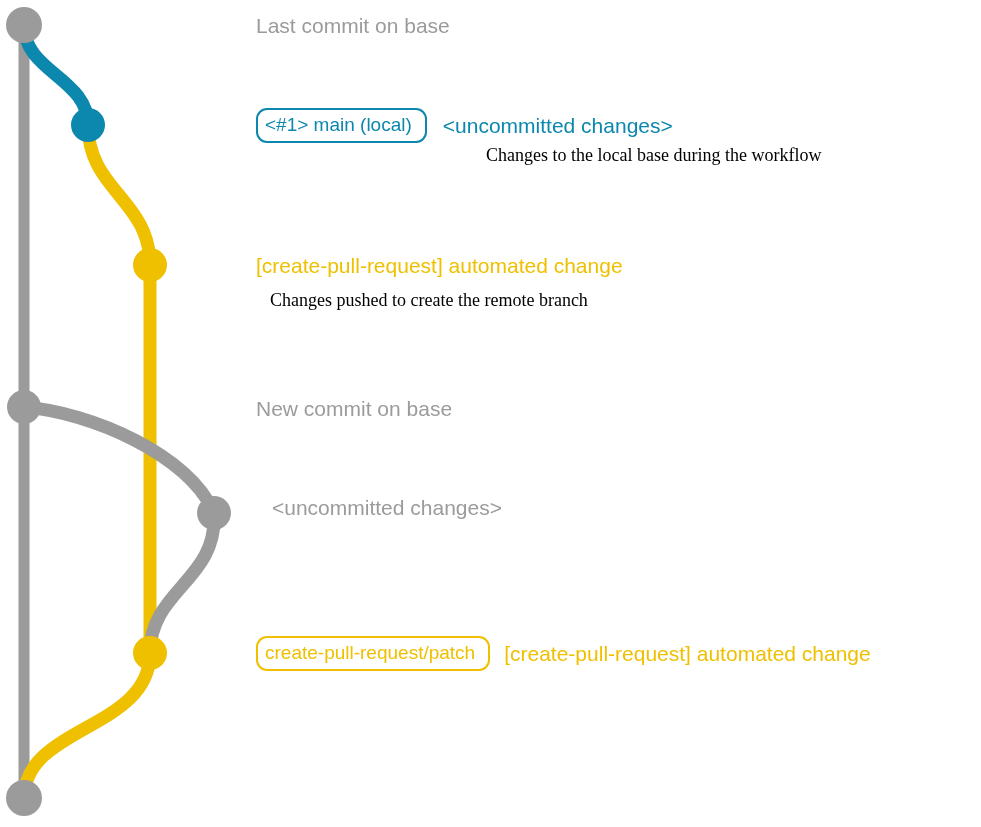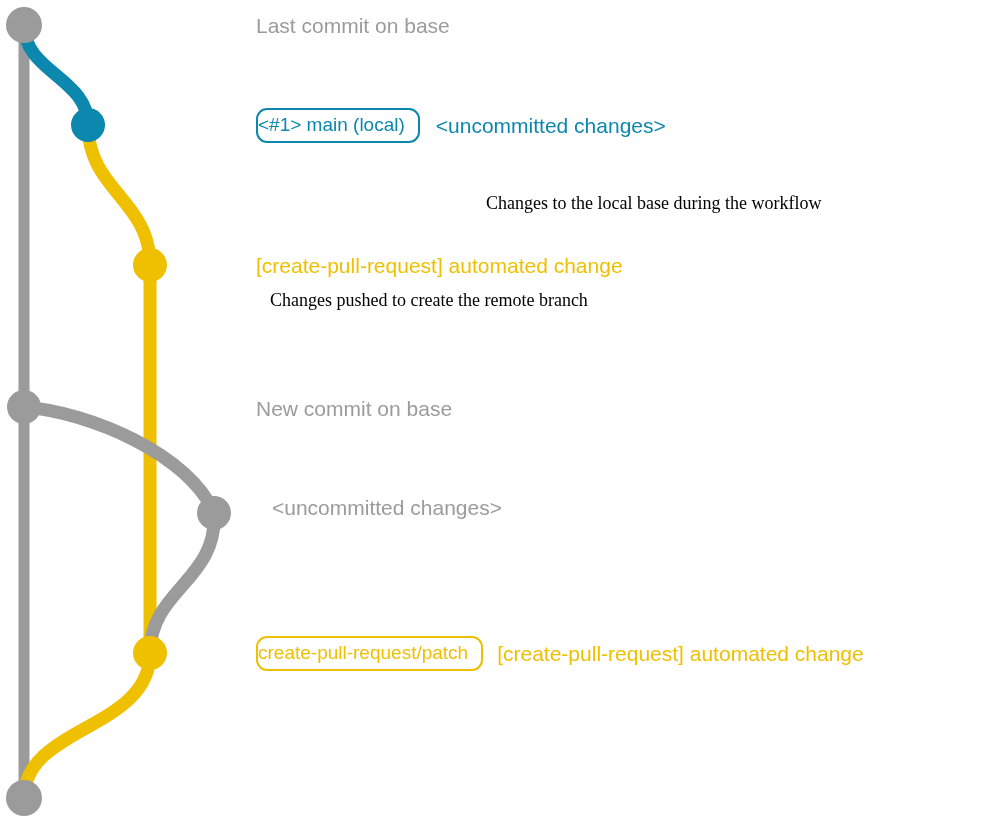--- a/index.html
+++ b/index.html
@@ -37,21 +37,21 @@
     position: absolute;
     display: flex;
     align-items: center;
     white-space: nowrap;
   }
 
   .pill {
     display: inline-block;
     border: 2px solid currentColor;
     border-radius: 11px;
-    padding: 4px 13px 5px 0;
+    padding: 4px 13px 5px 7px;
     font-size: 19px;
     line-height: 22px;
     font-family: "Liberation Sans", sans-serif;
     background: #ffffff;
     white-space: nowrap;
   }
 
   .headline-title {
     font-size: 21px;
     line-height: 24px;
@@ -113,21 +113,21 @@
 </svg>
 
 <div class="text-layer">
 
   <div class="plain-title c-gray" style="left:256px; top:14px;">Last commit on base</div>
 
   <div class="headline" style="left:256px; top:108px;">
     <span class="pill c-blue">&lt;#1&gt; main (local)</span>
     <span class="headline-title c-blue" style="margin-left:16px;">&lt;uncommitted changes&gt;</span>
   </div>
-  <div class="desc" style="left:486px; top:145px;margin-top:48px;">Changes to the local base during the workflow</div>
+  <div class="desc" style="left:486px; top:145px;">Changes to the local base during the workflow</div>
 
   <div class="plain-title c-yellow" style="left:256px; top:254px;">[create-pull-request] automated change</div>
   <div class="desc" style="left:270px; top:290px;">Changes pushed to create the remote branch</div>
 
   <div class="plain-title c-gray" style="left:256px; top:397px;">New commit on base</div>
 
   <div class="headline" style="left:256px; top:496px;">
     <span class="headline-title c-gray" style="margin-left:16px;">&lt;uncommitted changes&gt;</span>
   </div>
 

